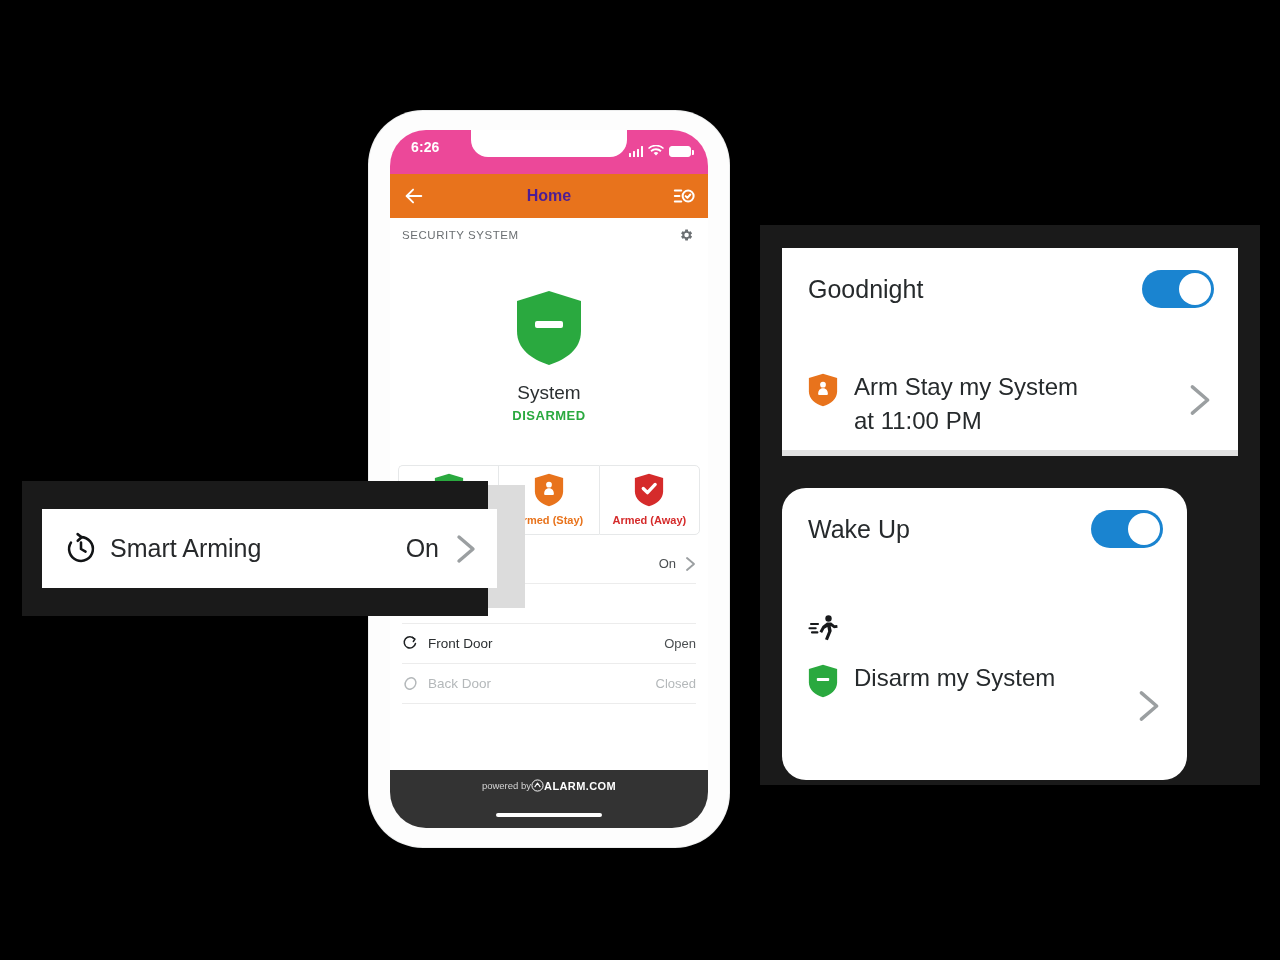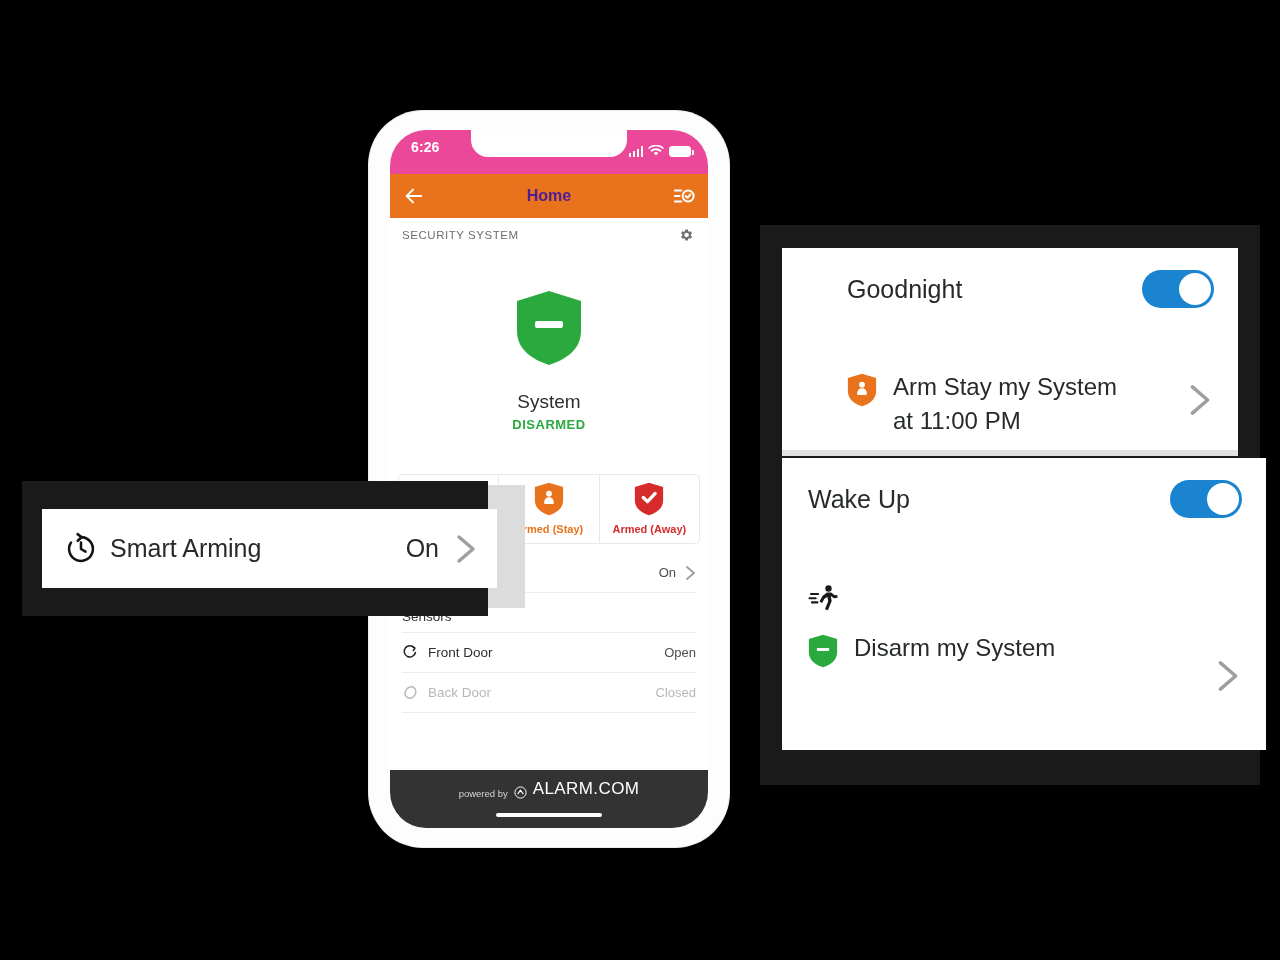--- a/index.html
+++ b/index.html
@@ -64,21 +64,21 @@
 
   
   .sec-head {
     height: 34px; display:flex; align-items:center; justify-content:space-between;
     padding: 0 14px 0 12px;
   }
   .sec-head .lbl { font-size: 11.5px; color:#6b6f72; letter-spacing:.55px; }
 
   
   .shield-wrap { text-align:center; padding-top: 38px; }
-  .sys-name { font-size:19px; color:#2b2f31; margin-top:21px; }
+  .sys-name { font-size:19px; color:#2b2f31; margin-top:12px; }
   .sys-state { font-size:13px; font-weight:bold; letter-spacing:.5px; margin-top:4px; color:#2aa93f; }
 
   
   .modes { display:flex; margin-top: 42px; padding: 0 8px; }
   .mode {
     flex:1; text-align:center; padding:7px 0 8px;
     border:1px solid #e6e8e9; border-right:none; background:#fff;
   }
   .mode:first-child { border-top-left-radius:5px; border-bottom-left-radius:5px; }
   .mode:last-child { border-right:1px solid #e6e8e9; border-top-right-radius:5px; border-bottom-right-radius:5px; }
@@ -104,25 +104,25 @@
     position:absolute; left:0; top:355px; width:135px; height:123px;
     background:#dcdcdc;
   }
 
   
   .phone-foot {
     position:absolute; left:0; bottom:0; width:100%; height:58px;
     background:#333333;
   }
   .brand {
-    display:flex; align-items:flex-end; justify-content:center; gap:6px;
+    display:flex; align-items:center; justify-content:center; 
     padding-top:9px;
   }
   .brand .pb { color:#d5d5d5; font-size:9.5px; }
-  .brand .ac { color:#fff; font-size:17px; font-weight:normal; letter-spacing:.4px; }
+  .brand .ac { color:#fff; font-size:11px; font-weight:bold; letter-spacing:.4px; }
   .home-ind {
     position:absolute; left:50%; transform:translateX(-50%); bottom:11px;
     width:106px; height:4.5px; background:#fff; border-radius:3px;
   }
 
   
   #callout-dark {
     position:absolute; left:22px; top:481px; width:466px; height:135px;
     background:#1a1a1a;
   }
@@ -133,22 +133,22 @@
   #callout-card .co-icon { width:46px; display:flex; align-items:center; }
   #callout-card .co-label { flex:1; font-size:25px; color:#27292b; }
   #callout-card .co-val { font-size:25px; color:#27292b; margin-right:16px; }
 
   
   #right-dark {
     position:absolute; left:760px; top:225px; width:500px; height:560px;
     background:#1a1a1a;
   }
   .rcard { position:absolute; background:#fff; }
-  #card-goodnight { left:782px; top:248px; width:456px; height:202px;padding-left:39px; }
-  #card-wakeup    { left:782px; top:458px; width:484px; height:292px; }
+  #card-goodnight { left:782px; top:248px; width:456px; height:202px; }
+  #card-wakeup    { left:782px; top:488px; width:405px; height:292px;border-radius:24px; }
   .rcard .card-top {
     display:flex; align-items:center; justify-content:space-between;
     padding: 22px 24px 0 26px;
   }
   .rcard .card-title { font-size:25px; color:#262a2c; }
   .toggle {
     width:72px; height:38px; border-radius:19px; background:#1a84d0;
     position:relative; flex:none;
   }
   .toggle .knob {

